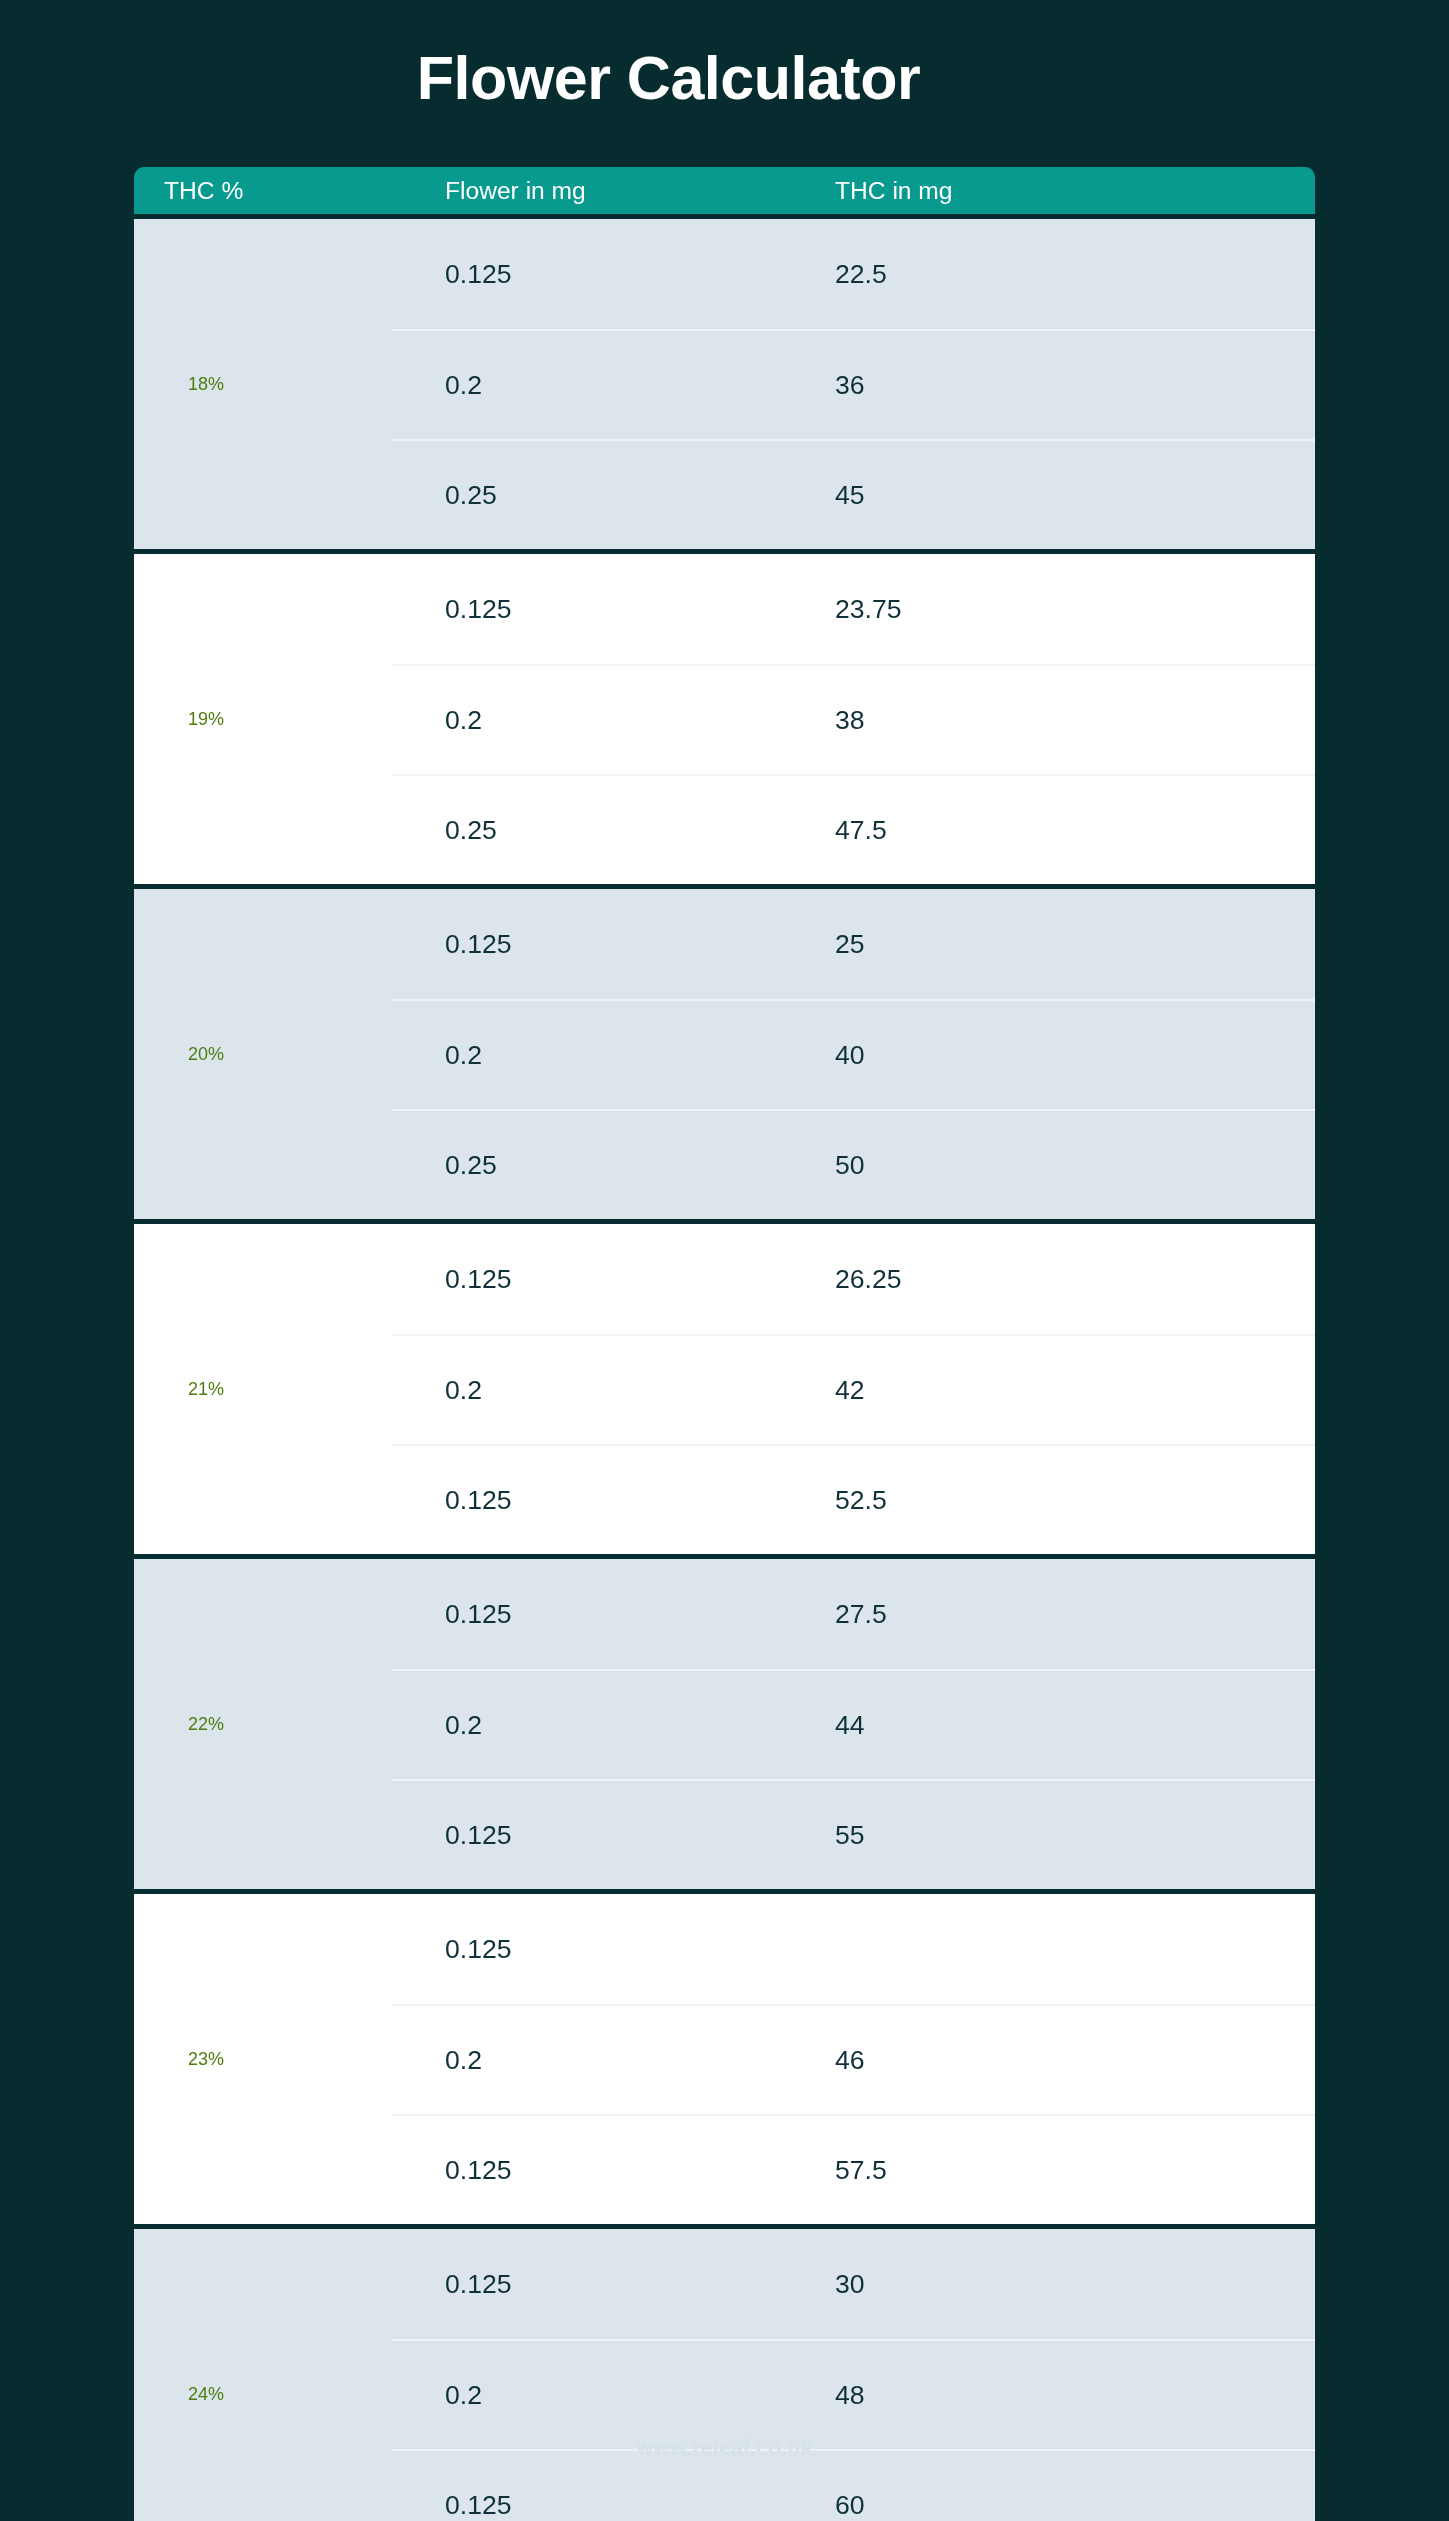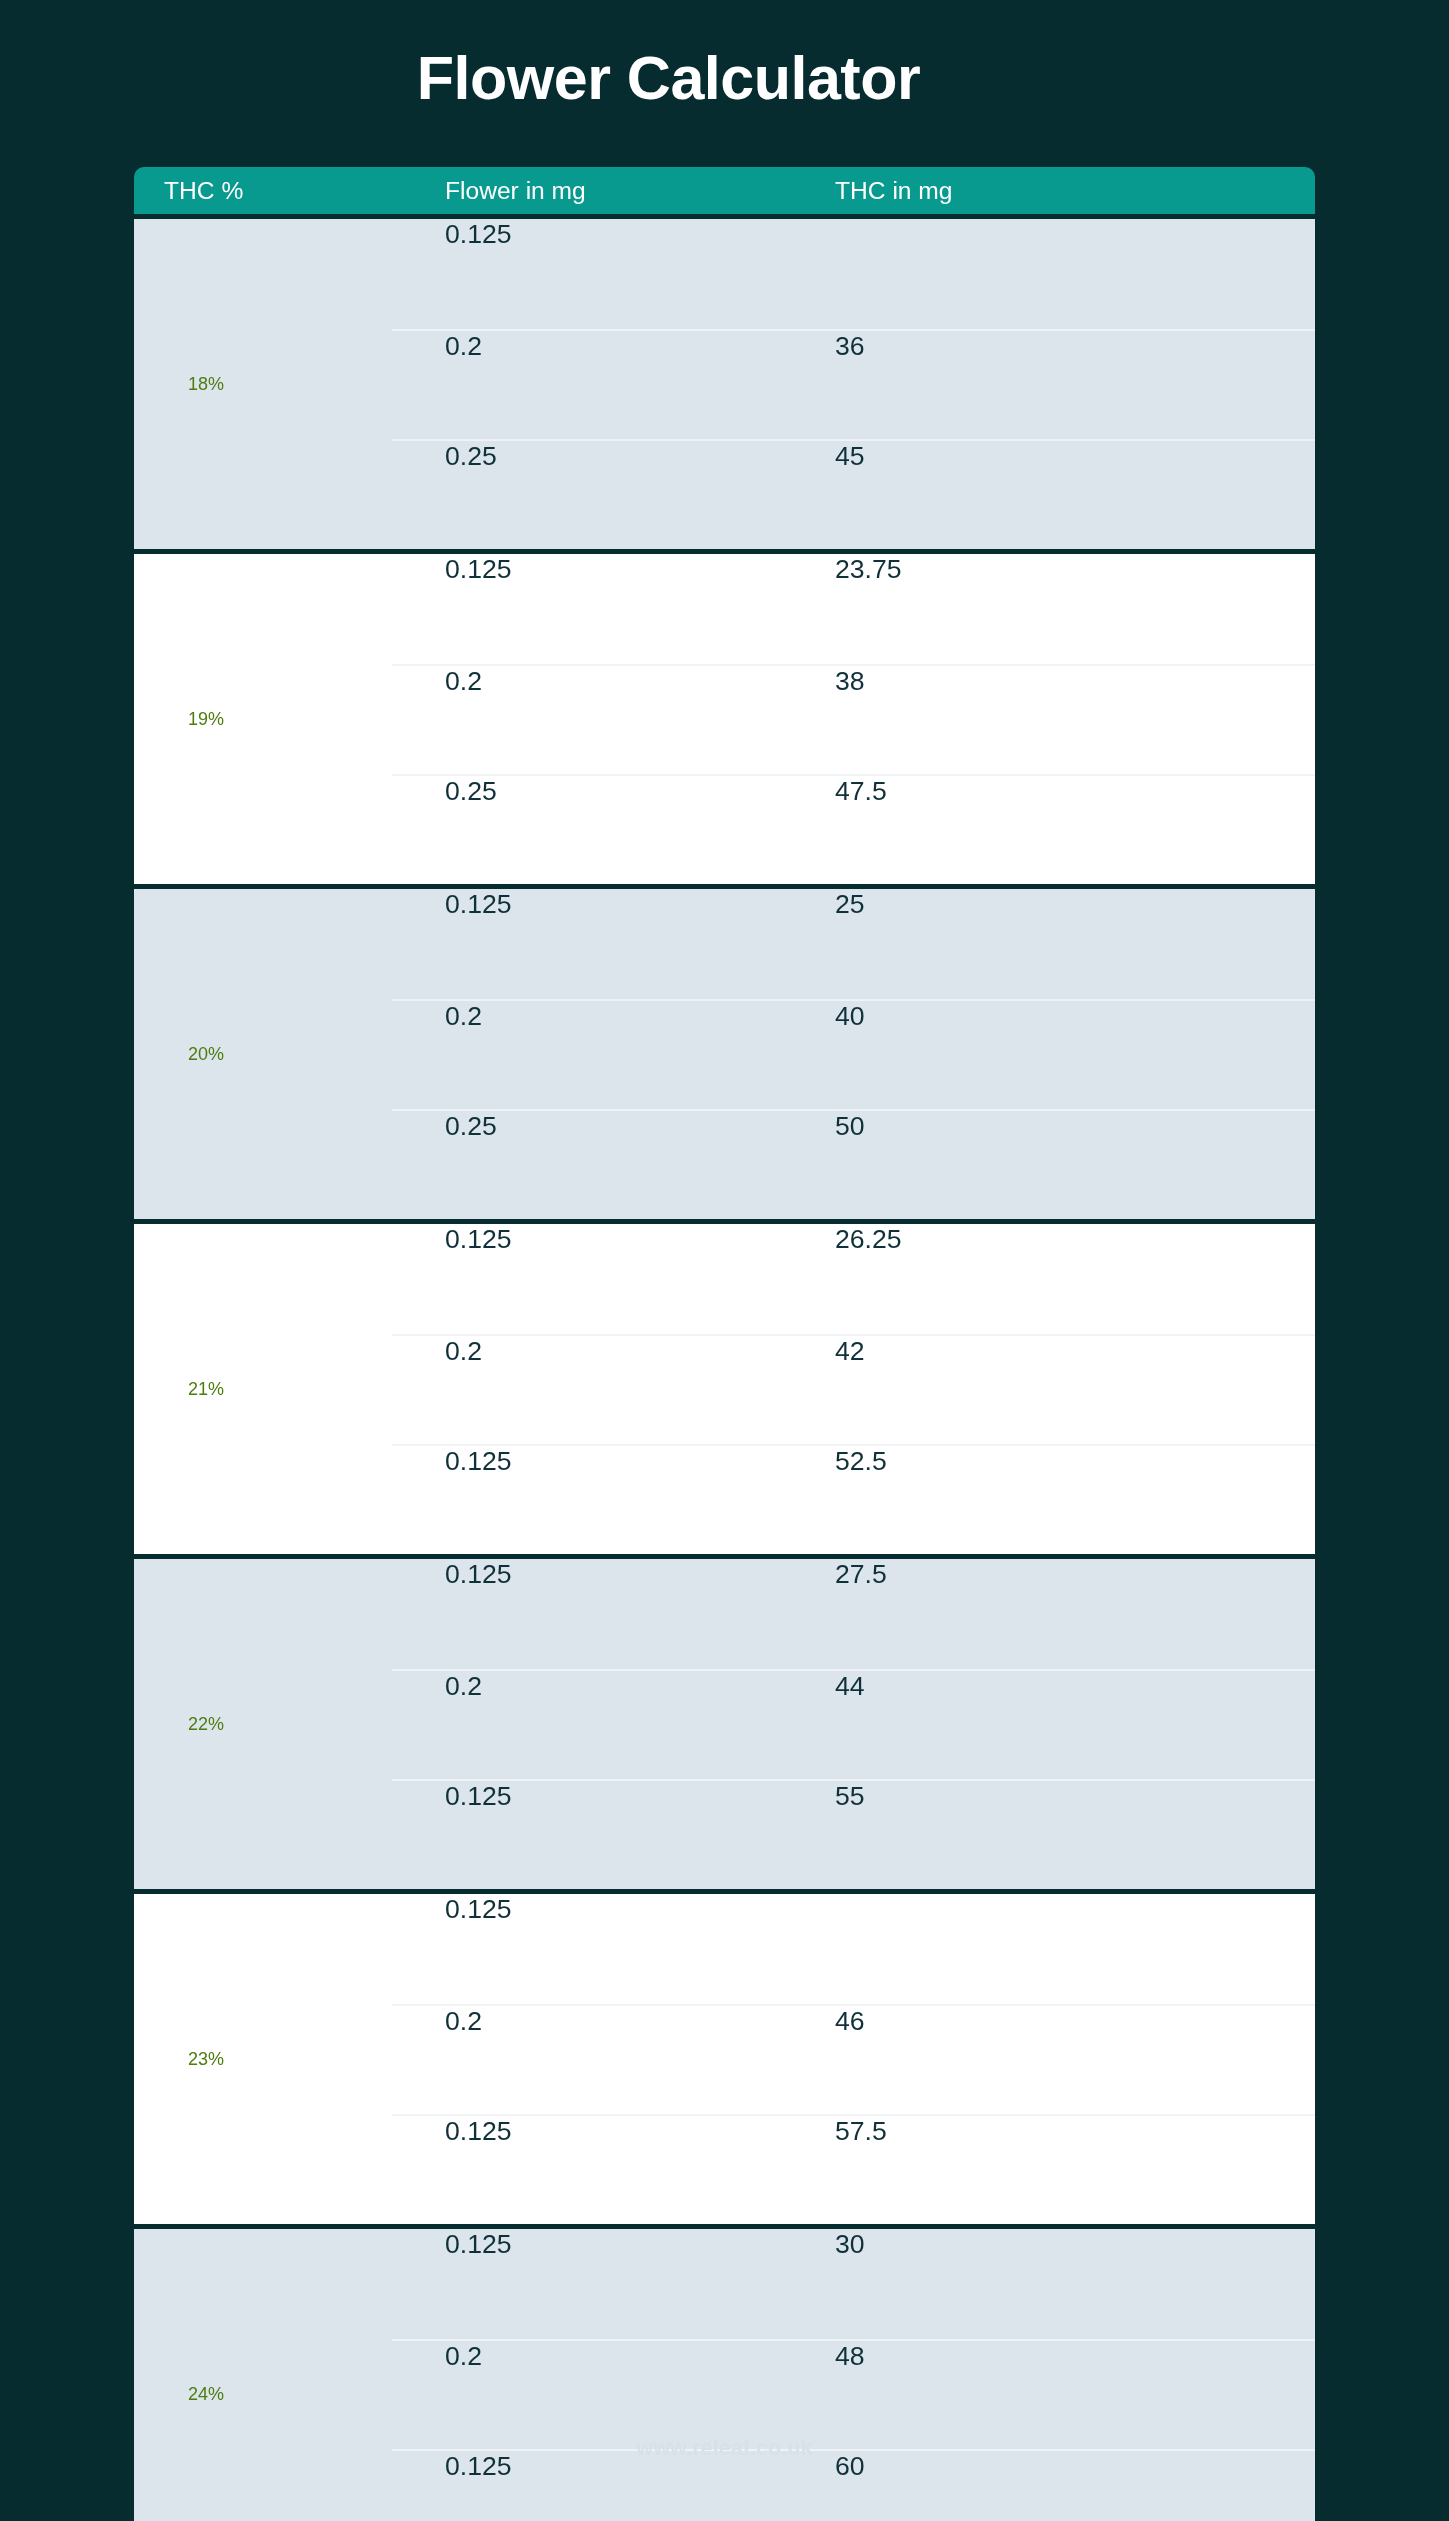--- a/index.html
+++ b/index.html
@@ -97,20 +97,21 @@
     font-size: 18px;
     color: #4d7c0f;
   }
 
   .rowscol {
     width: 923px;
   }
 
   .subrow {
     display: flex;
+    align-items: center;
     height: 110px;
     font-size: 26.6px;
     color: #10313a;
   }
 
   .sub-flower { width: 392px; padding-left: 53px; }
   .sub-thcmg  { width: 531px; padding-left: 51px; }
 
   .group:last-child { }
 
@@ -140,20 +141,21 @@
       <div class="th-flower">Flower in mg</div>
       <div class="th-thcmg">THC in mg</div>
     </div>
 
     <div class="tbody" id="tbody">
         <div class="group shade">
           <div class="pctcol cellcol">18%</div>
           <div class="rowscol cellcol">
             <div class="subrow">
               <div class="sub-flower">0.125</div>
+              <div class="sub-thcmg">22.5</div>
             </div>
             <div class="subrow">
               <div class="sub-flower">0.2</div>
               <div class="sub-thcmg">36</div>
             </div>
             <div class="subrow">
               <div class="sub-flower">0.25</div>
               <div class="sub-thcmg">45</div>
             </div>
           </div>

